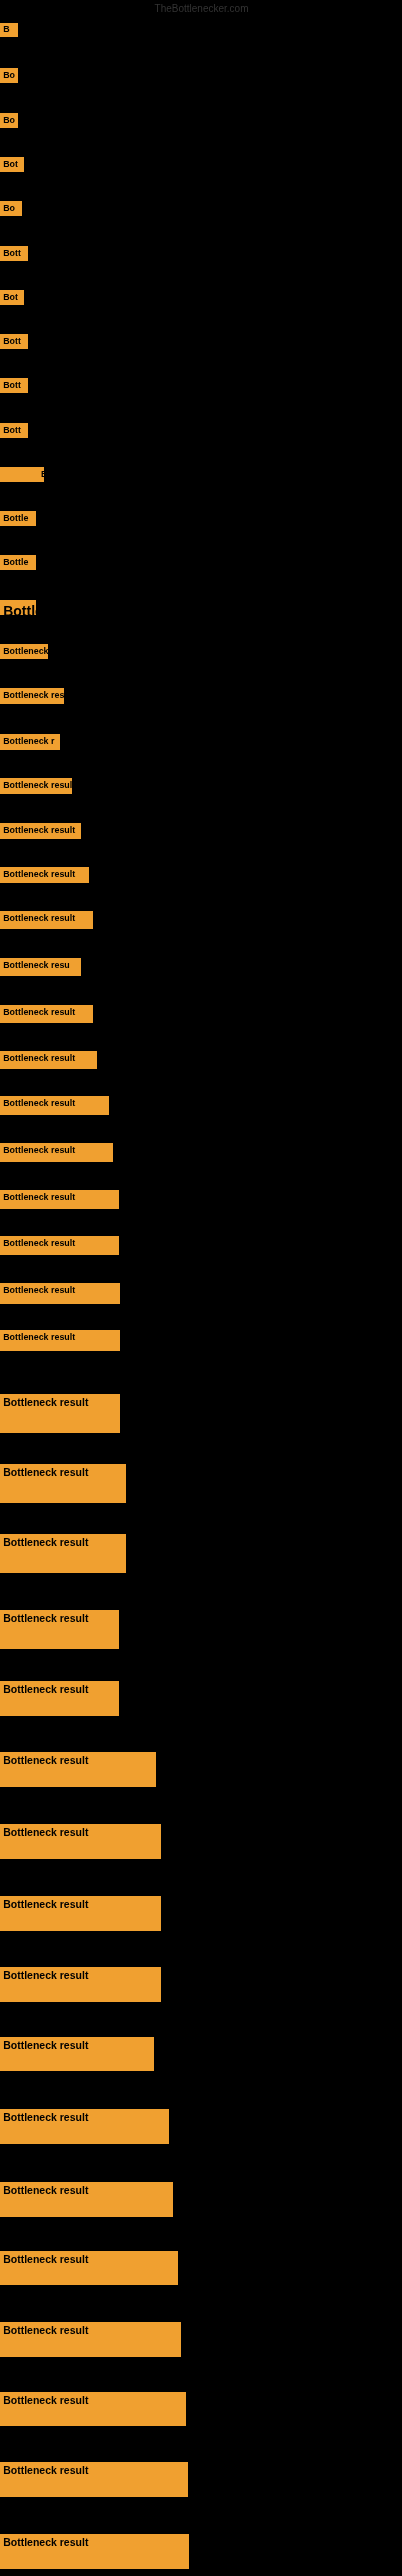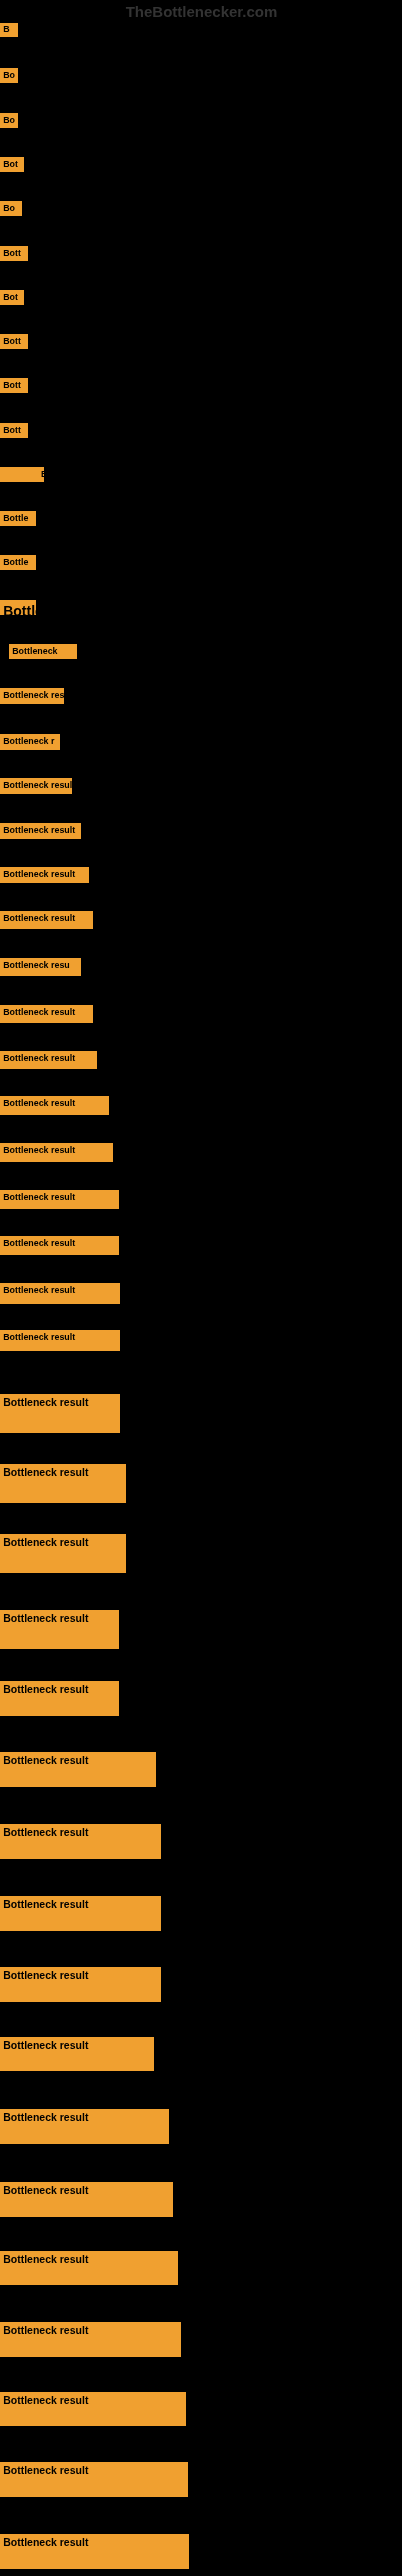--- a/index.html
+++ b/index.html
@@ -13,23 +13,22 @@
       background-color: #000000;
       font-family: Arial, sans-serif;
       position: relative;
     }
     .site-title {
       position: absolute;
       top: 3.2px;
       left: 50%;
       transform: translateX(-50%);
       color: #333333;
-      font-size: 15px;
+      font-size: 10px;
       white-space: nowrap;
-      font-weight: bold;
     }
     .bottleneck-item {
       position: absolute;
       left: 0;
       background-color: #f0a030;
       color: #000000;
       font-size: 8.9px;
       font-weight: bold;
       padding: 1.6px 3.2px;
       white-space: nowrap;
@@ -49,21 +48,21 @@
 <div class="bottleneck-item" style="top: 201px; width: 22px; height: 14.5px; overflow: hidden; font-size: 8.9px;">Bo</div>
 <div class="bottleneck-item" style="top: 246px; width: 28px; height: 14.5px; overflow: hidden; font-size: 8.9px;">Bott</div>
 <div class="bottleneck-item" style="top: 290px; width: 24px; height: 14.5px; overflow: hidden; font-size: 8.9px;">Bot</div>
 <div class="bottleneck-item" style="top: 334px; width: 28px; height: 14.5px; overflow: hidden; font-size: 8.9px;">Bott</div>
 <div class="bottleneck-item" style="top: 378px; width: 28px; height: 14.5px; overflow: hidden; font-size: 8.9px;">Bott</div>
 <div class="bottleneck-item" style="top: 423px; width: 28px; height: 14.5px; overflow: hidden; font-size: 8.9px;">Bott</div>
 <div class="bottleneck-item" style="top: 467px; width: 31px; height: 14.5px; overflow: hidden; font-size: 8.9px; padding-left: 41px;">Bottl</div>
 <div class="bottleneck-item" style="top: 511px; width: 36px; height: 14.5px; overflow: hidden; font-size: 8.9px;">Bottle</div>
 <div class="bottleneck-item" style="top: 555px; width: 36px; height: 14.5px; overflow: hidden; font-size: 8.9px;">Bottle</div>
 <div class="bottleneck-item" style="top: 600px; width: 36px; height: 14.5px; overflow: hidden; font-size: 14px;">Bottlen</div>
-<div class="bottleneck-item" style="top: 644px; width: 68px; height: 14.5px; overflow: hidden; font-size: 8.9px; margin-left: 9px;">Bottleneck</div>
+<div class="bottleneck-item" style="top: 644px; width: 48px; height: 14.5px; overflow: hidden; font-size: 8.9px;">Bottleneck</div>
 <div class="bottleneck-item" style="top: 688px; width: 64px; height: 16px; overflow: hidden; font-size: 8.9px;">Bottleneck resu</div>
 <div class="bottleneck-item" style="top: 734px; width: 60px; height: 16px; overflow: hidden; font-size: 8.9px;">Bottleneck r</div>
 <div class="bottleneck-item" style="top: 778px; width: 72px; height: 16px; overflow: hidden; font-size: 8.9px;">Bottleneck result</div>
 <div class="bottleneck-item" style="top: 823px; width: 81px; height: 16px; overflow: hidden; font-size: 8.9px;">Bottleneck result</div>
 <div class="bottleneck-item" style="top: 867px; width: 89px; height: 16px; overflow: hidden; font-size: 8.9px;">Bottleneck result</div>
 <div class="bottleneck-item" style="top: 911px; width: 93px; height: 17.7px; overflow: hidden; font-size: 8.9px;">Bottleneck result</div>
 <div class="bottleneck-item" style="top: 958px; width: 81px; height: 17.7px; overflow: hidden; font-size: 8.9px;">Bottleneck resu</div>
 <div class="bottleneck-item" style="top: 1005px; width: 93px; height: 17.7px; overflow: hidden; font-size: 8.9px;">Bottleneck result</div>
 <div class="bottleneck-item" style="top: 1051px; width: 97px; height: 17.7px; overflow: hidden; font-size: 8.9px;">Bottleneck result</div>
 <div class="bottleneck-item" style="top: 1096px; width: 109px; height: 19.3px; overflow: hidden; font-size: 8.9px;">Bottleneck result</div>

